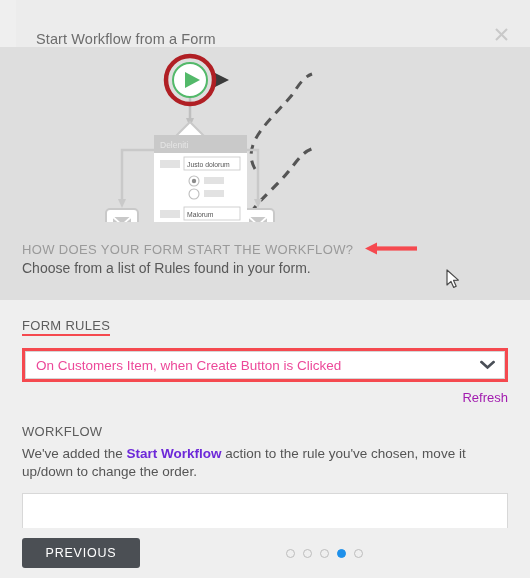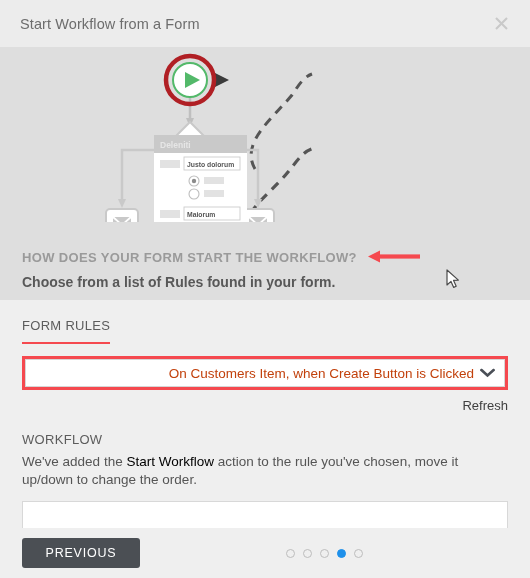--- a/index.html
+++ b/index.html
@@ -24,23 +24,24 @@
     flex-direction: column;
     overflow: hidden;
   }
 
   
   .header {
     height: 47px;
     min-height: 47px;
     background: #ececec;
     display: flex;
-    align-items: center;
+    align-items: flex-end;
     padding: 0 16px 0 20px;
     box-sizing: border-box;
+    margin-left: 16px;
   }
   .header-title {
     font-size: 14.5px;
     color: #6d6d6d;
     letter-spacing: .1px;
     flex: 1;
   }
   .close-btn {
     width: 26px;
     height: 26px;
@@ -51,79 +52,78 @@
   }
   .close-btn svg { display:block; }
 
   
   .top-band {
     background: #dedede;
     height: 253px;
     min-height: 253px;
     position: relative;
     overflow: hidden;
-    font-weight: bold;
   }
   .illus {
     position: absolute;
     left: 0; top: 0;
     width: 530px;
     height: 175px;
   }
   .cursor {
     position: absolute;
     left: 446px;
     top: 222px;
     width: 14px;
     height: 20px;
   }
 
   .intro {
     position: absolute;
     left: 22px;
-    top: 201px;
+    top: 193px;
     width: 480px;
   }
   .intro-head {
     font-size: 13px;
     color: #9a9a9a;
     letter-spacing: .35px;
     display: inline-block;
     vertical-align: middle;
   }
   .intro-arrow {
     display: inline-block;
     vertical-align: middle;
     margin-left: 7px;
   }
   .intro-sub {
     font-size: 14px;
     color: #585858;
-    margin-top: 7px;
+    margin-top: 1px;
   }
 
   
   .body {
     flex: 1;
     position: relative;
     background: #efefef;
     padding: 16px 22px 0 22px;
     box-sizing: border-box;
     overflow: hidden;
   }
 
   .section-label {
     font-size: 13px;
     color: #5c5c5c;
     letter-spacing: .3px;
     display: inline-block;
   }
   .section-label.hl {
     border-bottom: 2px solid #f5494f;
-    padding-bottom: 9px;
+    padding-bottom: 1px;
   }
   .section-desc {
     font-size: 13.5px;
     color: #555;
     margin-top: 5px;
     line-height: 1.35;
   }
 
   .select-wrap {
     margin-top: 12px;
@@ -136,43 +136,42 @@
   .select-inner {
     position: absolute;
     inset: 0;
     background: #fff;
     border: 1px solid #d6d6d6;
     box-sizing: border-box;
     display: flex;
     align-items: center;
     padding: 0 30px 0 10px;
     font-size: 13.5px;
-    color: #c2410c;
-    cursor: pointer;
-    justify-content: flex-end;
+    color: #ec4899;
+    cursor: pointer;
   }
   .chev {
     position: absolute;
     right: 9px;
     top: 50%;
     transform: translateY(-50%);
   }
 
   .refresh-row {
     margin-top: 6px;
     text-align: right;
   }
   .refresh-link {
     font-size: 13px;
-    color: #404040;
+    color: #a21caf;
     cursor: pointer;
   }
 
   .actions-block { margin-top: 16px; }
-  .actions-desc b { font-weight: normal; color: #000000; }
+  .actions-desc b { font-weight: bold; color: #6d28d9; }
 
   .action-item {
     margin-top: 12px;
     background: #fff;
     border: 1px solid #d8d8d8;
     height: 40px;
     box-sizing: border-box;
     display: flex;
     align-items: center;
     padding: 0 12px;

